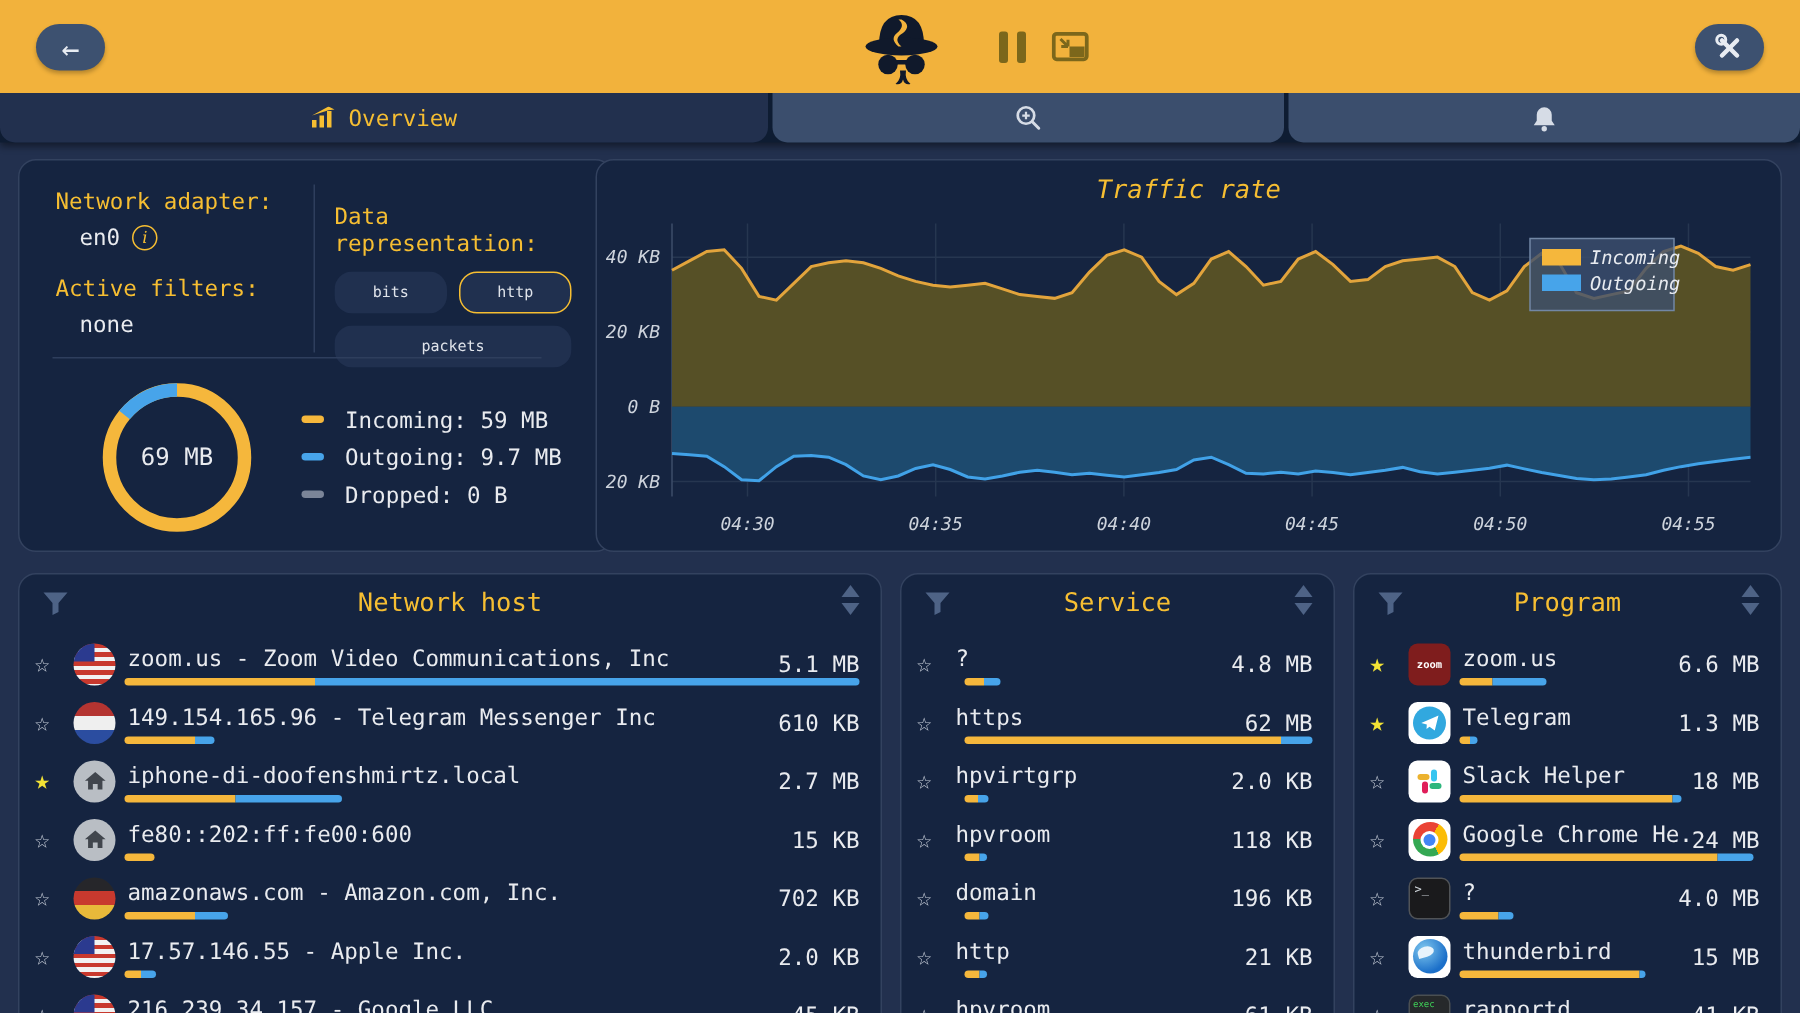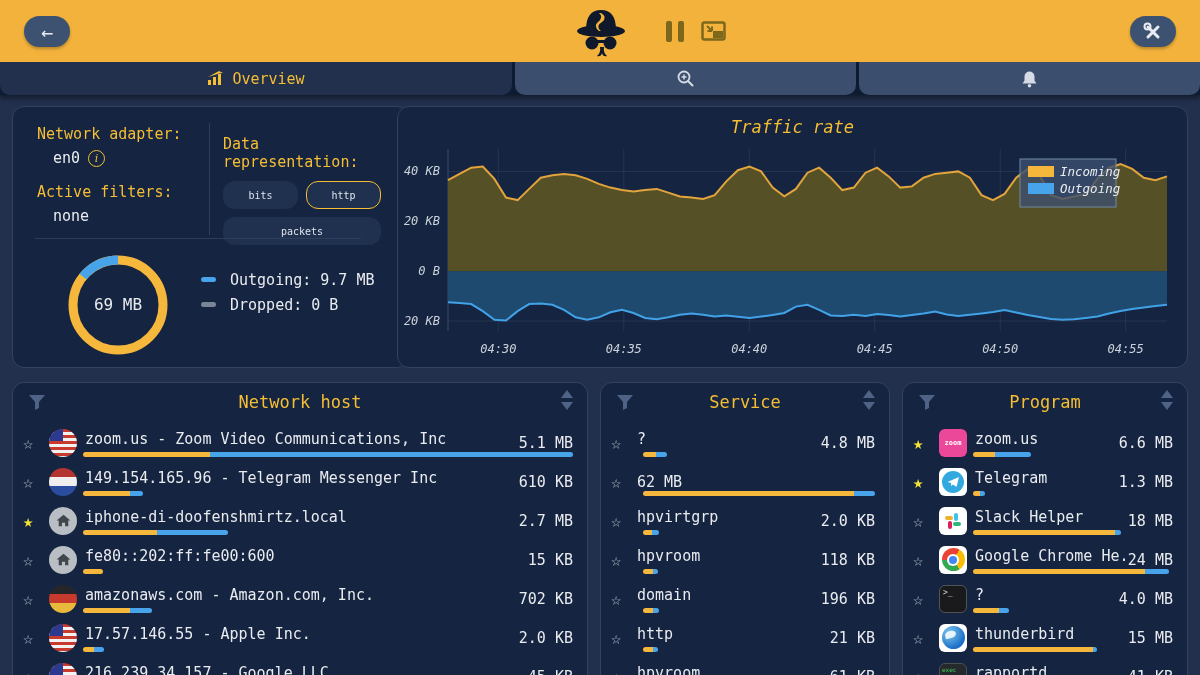--- a/index.html
+++ b/index.html
@@ -69,21 +69,21 @@
   .rbar { position:absolute; bottom:5px; height:5px; display:flex; }
   .rbar i { display:block; height:5px; }
   .rbar .bi { background:#f5b73c; border-radius:3px 0 0 3px; }
   .rbar .bo { background:#47a4ea; border-radius:0 3px 3px 0; }
   
   .flag-us { background:repeating-linear-gradient(180deg,#c8392e 0 3px,#f2f2f2 3px 6px); }
   .flag-us::after { content:""; position:absolute; left:0; top:0; width:14px; height:12px; background:#2b3a8f; }
   .flag-nl { background:linear-gradient(180deg,#b43431 0 33%,#efefef 33% 66%,#2b4da0 66%); }
   .flag-de { background:linear-gradient(180deg,#26262a 0 33%,#c8392e 33% 66%,#e8b93a 66%); }
   .home-ic { background:#b9bec4; }
-  .app-zoom { background:#ec4899; color:#fff; font-size:7px; font-weight:bold; }
+  .app-zoom { background:#7f1d1d; color:#fff; font-size:7px; font-weight:bold; }
   .app-telegram { background:#fff; }
   .tg-inner { width:22px; height:22px; border-radius:50%; background:#31a8df; display:flex; align-items:center; justify-content:center; }
   .app-slack { background:#fff; }
   .app-chrome { background:#fff; }
   .chrome-ring { width:23px; height:23px; border-radius:50%;
     background:conic-gradient(from 30deg,#fbbc05 0 120deg,#34a853 120deg 240deg,#ea4335 240deg 360deg);
     display:flex; align-items:center; justify-content:center; }
   .chrome-white { width:12px; height:12px; border-radius:50%; background:#fff; display:flex; align-items:center; justify-content:center;}
   .chrome-blue { width:8px; height:8px; border-radius:50%; background:#4285f4; }
   .app-terminal { background:#1a1a1c; border:1px solid #505357; align-items:flex-start!important; justify-content:flex-start!important; }
@@ -186,20 +186,24 @@
         <div class="rbtn rb-full">packets</div>
       </div>
   </div>
   <div class="hdiv"></div>
   <div class="donut-wrap"><svg id="donut-svg" width="104" height="104" viewBox="0 0 104 104">
         <circle cx="52" cy="52" r="45" fill="none" stroke="#f5b73c" stroke-width="9"></circle>
         <path d="M 17.028431734436317 23.680582402757313 A 45 45 0 0 1 52 7" fill="none" stroke="#47a4ea" stroke-width="9"></path>
         <text x="52" y="57" text-anchor="middle" font-size="16" fill="#e9ebef">69 MB</text>
       </svg></div>
   <div class="donut-legend" id="donut-legend">
+      <div class="dl-row">
+        <span class="dl-dash" style="background: rgb(245, 183, 60);"></span>
+        <span class="dl-text">Incoming: 59 MB</span>
+      </div>
       <div class="dl-row">
         <span class="dl-dash" style="background: rgb(71, 164, 234);"></span>
         <span class="dl-text">Outgoing: 9.7 MB</span>
       </div>
       <div class="dl-row">
         <span class="dl-dash" style="background: rgb(123, 133, 152);"></span>
         <span class="dl-text">Dropped: 0 B</span>
       </div>
     </div>
 </div>
@@ -352,20 +356,21 @@
         <span class="star">☆</span>
         <span class="rlabel">?</span>
         <span class="rsize">4.8 MB</span>
         <span class="rbar" style="left: 42px; right: 14px;">
           <i class="bi" style="width: 5.5%;"></i>
           <i class="bo" style="width: 5%;"></i>
         </span>
       </div>
       <div class="prow">
         <span class="star">☆</span>
+        <span class="rlabel">https</span>
         <span class="rsize">62 MB</span>
         <span class="rbar" style="left: 42px; right: 14px;">
           <i class="bi" style="width: 91%;"></i>
           <i class="bo" style="width: 9%;"></i>
         </span>
       </div>
       <div class="prow">
         <span class="star">☆</span>
         <span class="rlabel">hpvirtgrp</span>
         <span class="rsize">2.0 KB</span>

